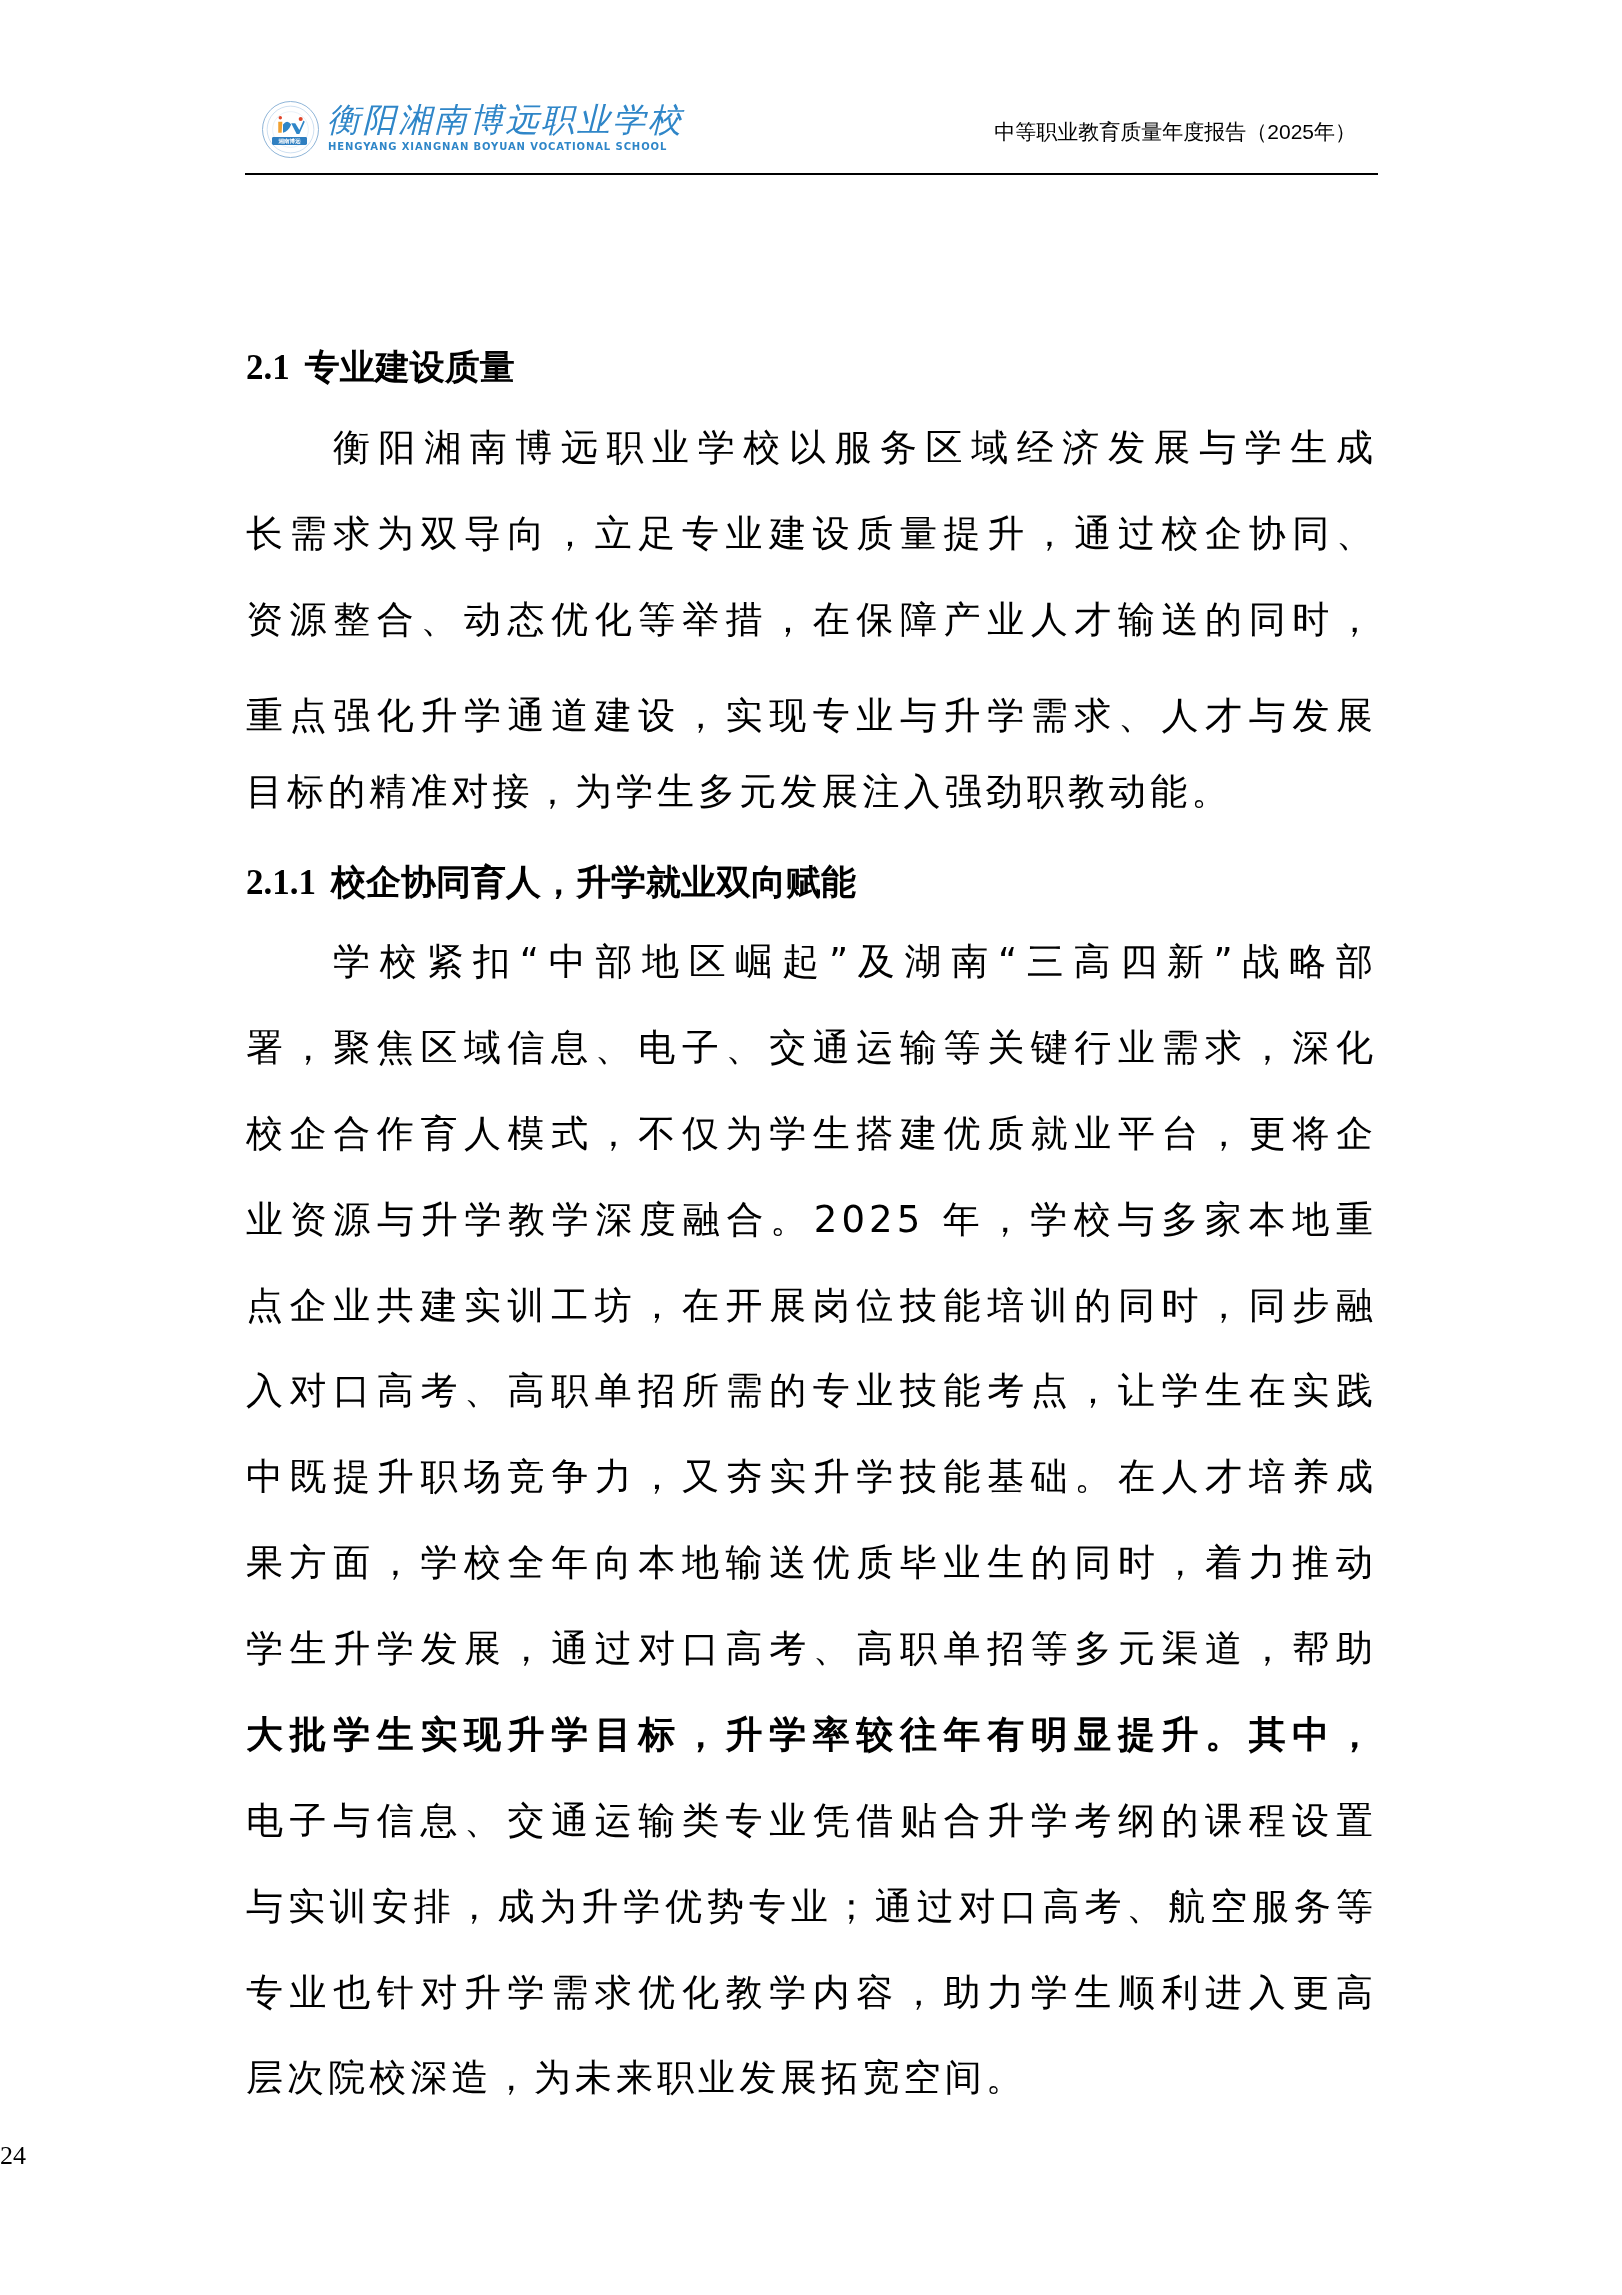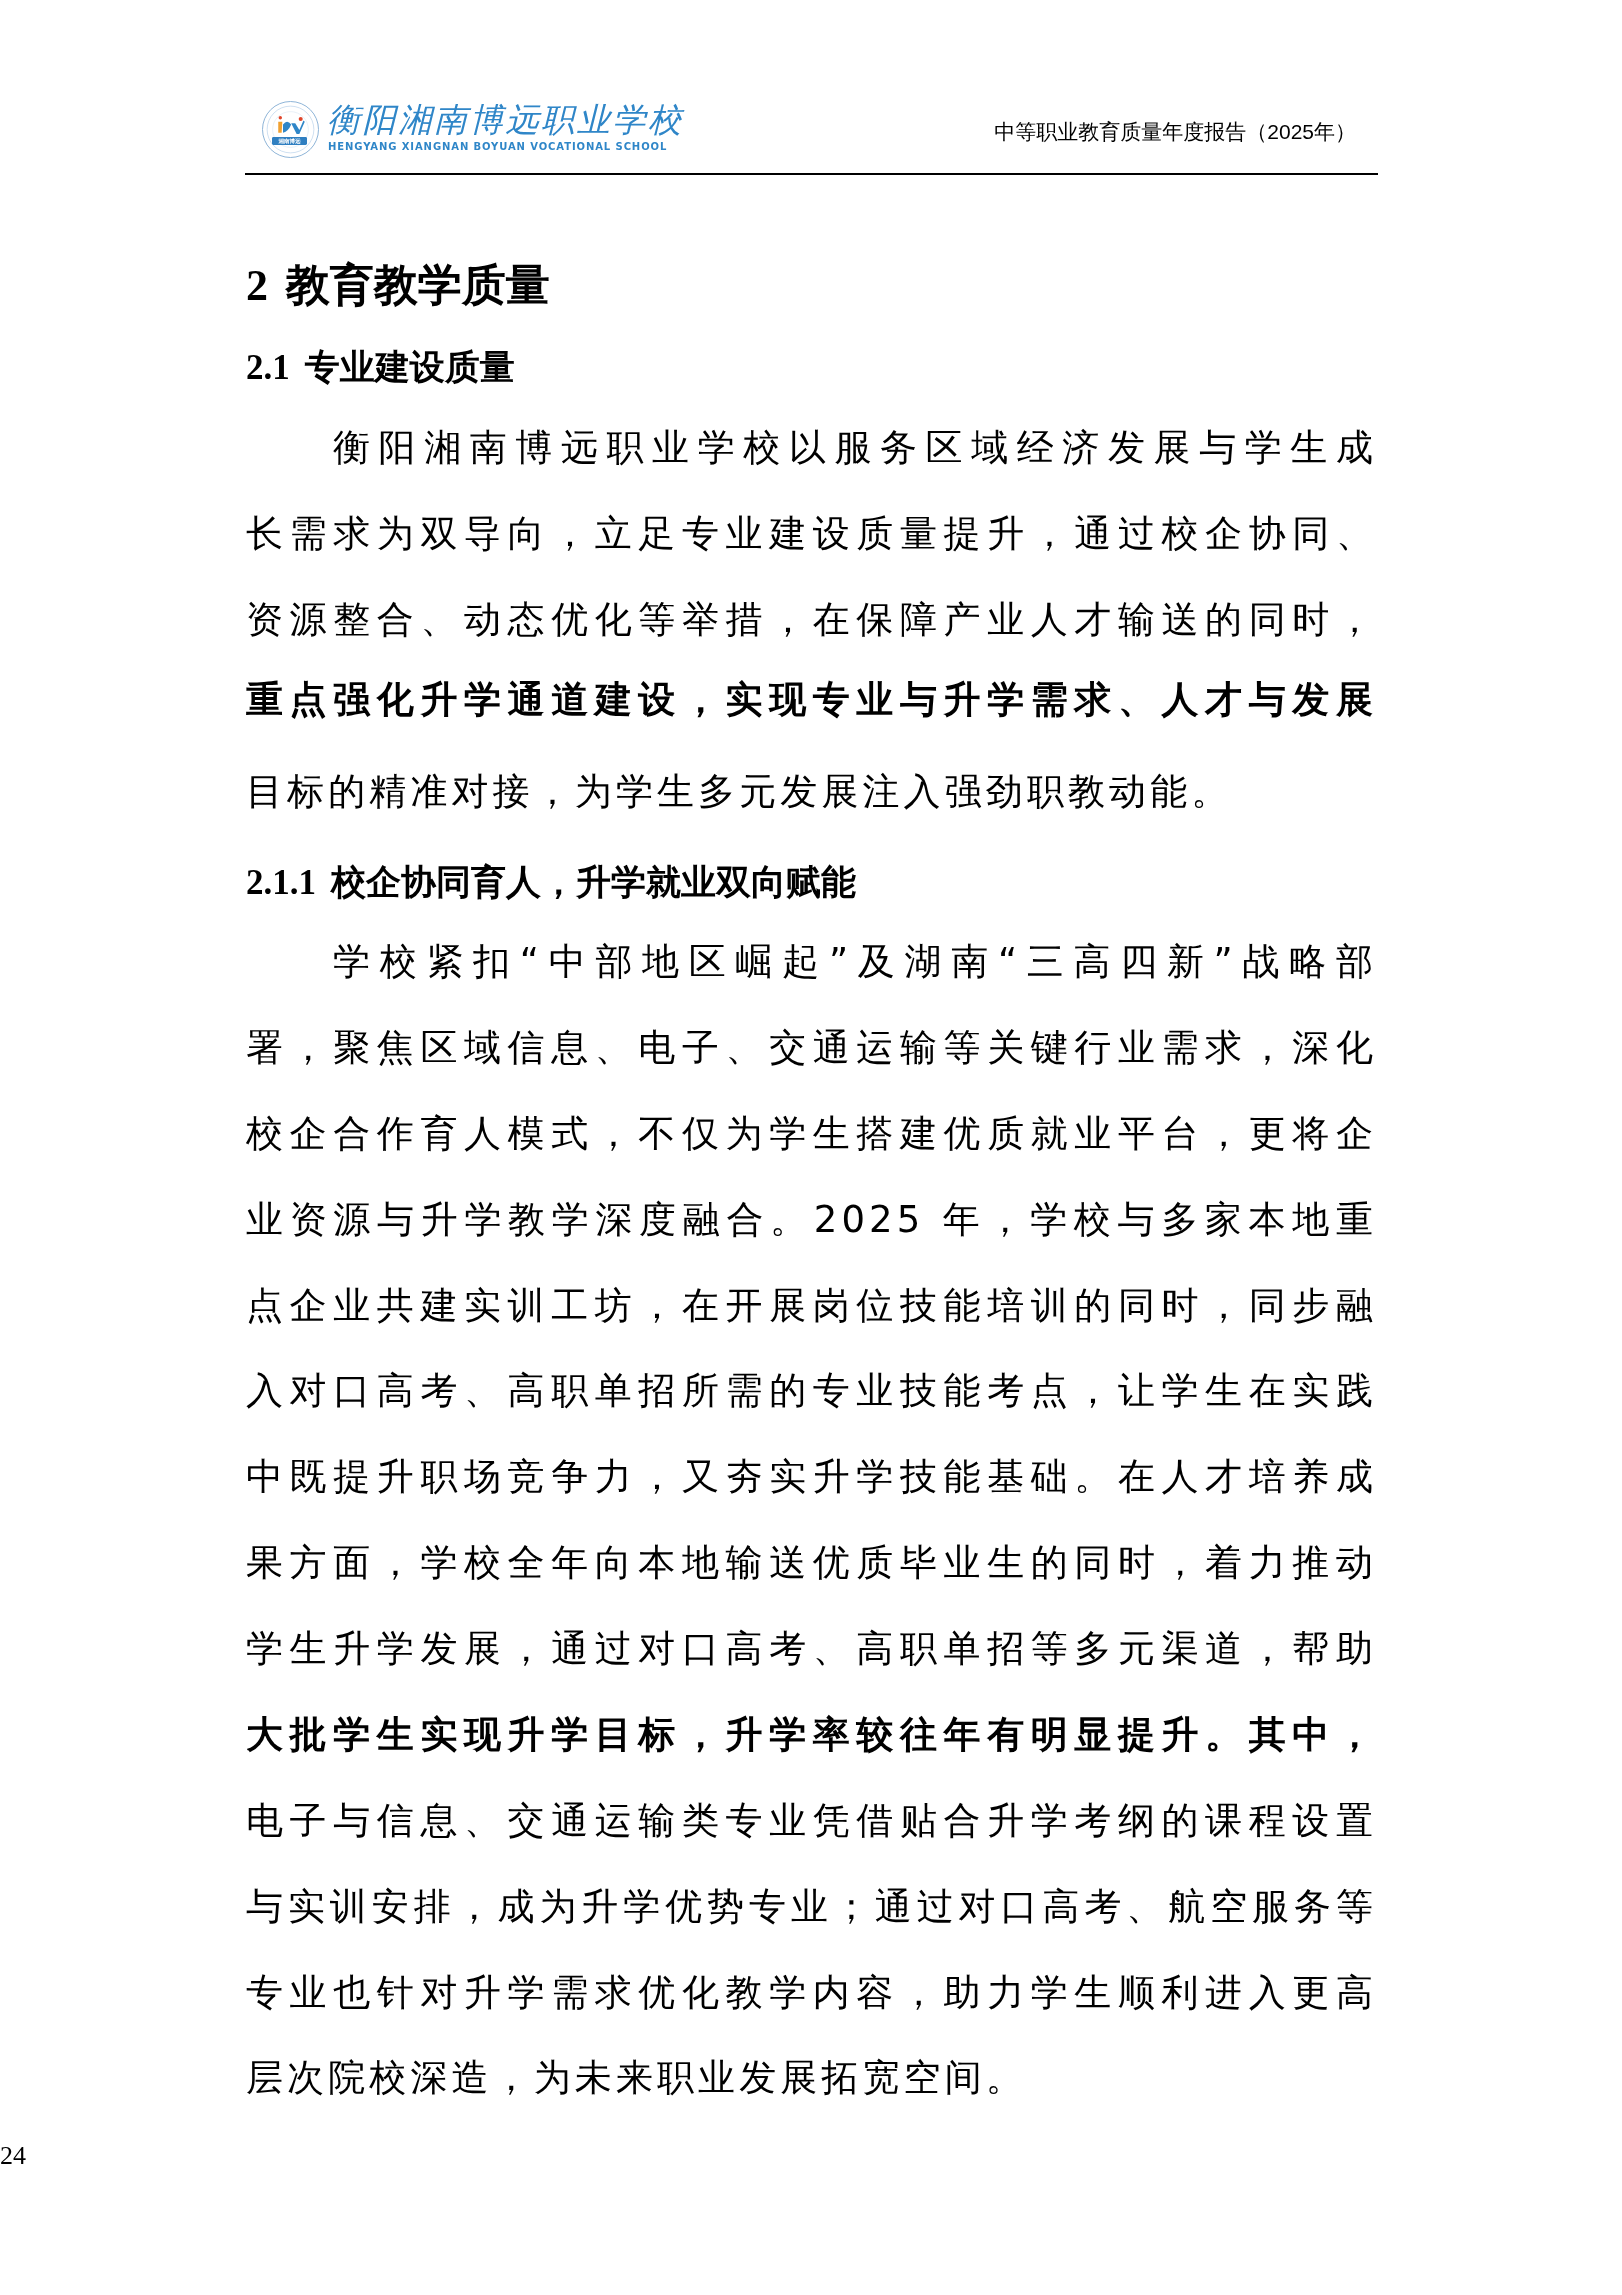--- a/index.html
+++ b/index.html
@@ -221,33 +221,30 @@
         </svg>
         <div class="emblem-label">湘南博远</div>
       </div>
       <div class="logo-cn">衡阳湘南博远职业学校</div>
       <div class="logo-en">HENGYANG XIANGNAN BOYUAN VOCATIONAL SCHOOL</div>
     </div>
     <div class="report-title">中等职业教育质量年度报告（2025年）</div>
   </div>
   <div class="header-rule"></div>
 
-  <div class="h1">
-    <span class="num">2</span><span>教育教学质量</span>
-  </div>
 
   <div class="h2">
     <span class="num">2.1</span><span>专业建设质量</span>
   </div>
 
   <div class="para" style="top:420px;">
     <div class="line indent" style="top:0px;">衡阳湘南博远职业学校以服务区域经济发展与学生成</div>
     <div class="line" style="top:86px;">长需求为双导向，立足专业建设质量提升，通过校企协同、</div>
     <div class="line" style="top:172px;">资源整合、动态优化等举措，在保障产业人才输送的同时，</div>
-    <div class="line" style="top:252px;font-weight:bold;">重点强化升学通道建设，实现专业与升学需求、人才与发展</div>
+    <div class="line" style="top:268px;">重点强化升学通道建设，实现专业与升学需求、人才与发展</div>
     <div class="line last" style="top:344px;">目标的精准对接，为学生多元发展注入强劲职教动能。</div>
   </div>
 
   <div class="h3">
     <span class="num">2.1.1</span><span>校企协同育人，升学就业双向赋能</span>
   </div>
 
   <div class="para" style="top:934px;">
     <div class="line indent" style="top:0px;">学校紧扣“中部地区崛起”及湖南“三高四新”战略部</div>
     <div class="line" style="top:86px;">署，聚焦区域信息、电子、交通运输等关键行业需求，深化</div>

